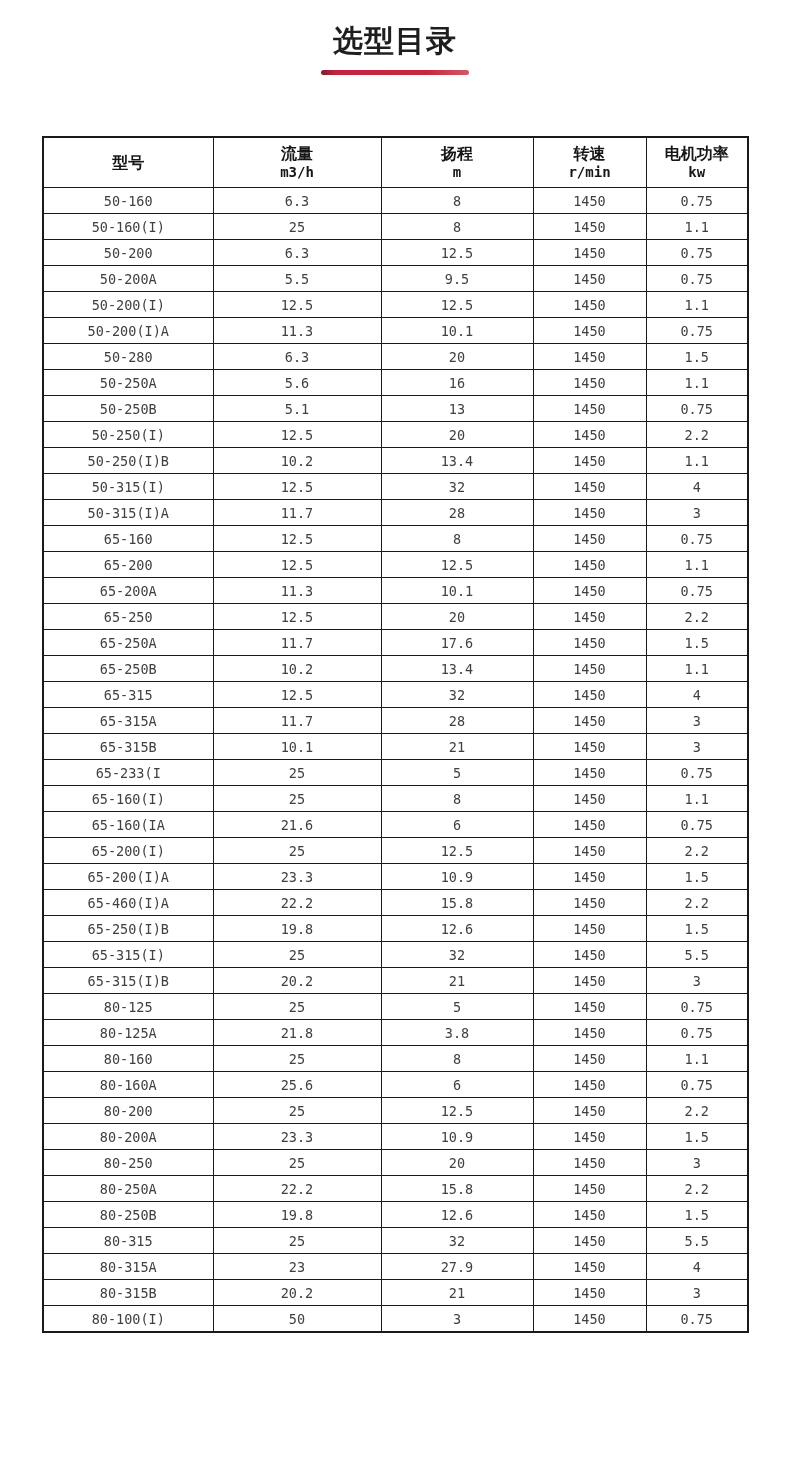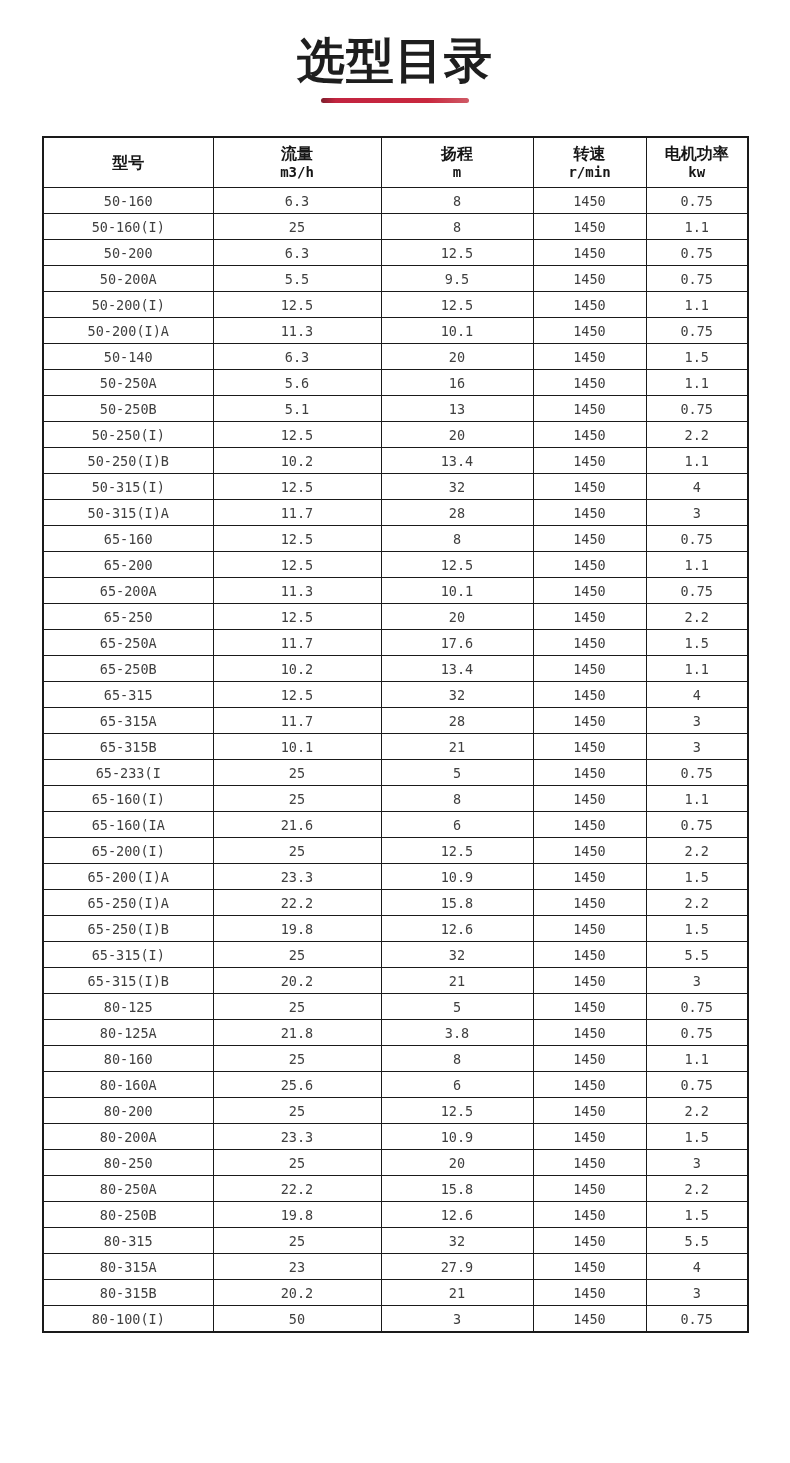--- a/index.html
+++ b/index.html
@@ -6,24 +6,24 @@
   .page {
     position: relative;
     width: 790px;
     height: 1463px;
     background: #ffffff;
     overflow: hidden;
     font-family: "DejaVu Sans Mono", monospace;
   }
   .title {
     margin: 0;
-    padding-top: 35px;
+    padding-top: 25px;
     text-align: center;
     font-family: "DejaVu Sans", "Liberation Sans", sans-serif;
-    font-size: 48px;
+    font-size: 30px;
     line-height: 1.05;
     font-weight: bold;
     color: #1e1e1e;
     letter-spacing: 1px;
   }
   .title-underline {
     width: 148px;
     height: 5px;
     margin: 13px auto 0 auto;
     border-radius: 3px;
@@ -141,21 +141,21 @@
           <td>1.1</td>
         </tr>
         <tr>
           <td>50-200(I)A</td>
           <td>11.3</td>
           <td>10.1</td>
           <td>1450</td>
           <td>0.75</td>
         </tr>
         <tr>
-          <td>50-140</td>
+          <td>50-280</td>
           <td>6.3</td>
           <td>20</td>
           <td>1450</td>
           <td>1.5</td>
         </tr>
         <tr>
           <td>50-250A</td>
           <td>5.6</td>
           <td>16</td>
           <td>1450</td>
@@ -288,21 +288,21 @@
           <td>2.2</td>
         </tr>
         <tr>
           <td>65-200(I)A</td>
           <td>23.3</td>
           <td>10.9</td>
           <td>1450</td>
           <td>1.5</td>
         </tr>
         <tr>
-          <td>65-250(I)A</td>
+          <td>65-460(I)A</td>
           <td>22.2</td>
           <td>15.8</td>
           <td>1450</td>
           <td>2.2</td>
         </tr>
         <tr>
           <td>65-250(I)B</td>
           <td>19.8</td>
           <td>12.6</td>
           <td>1450</td>

